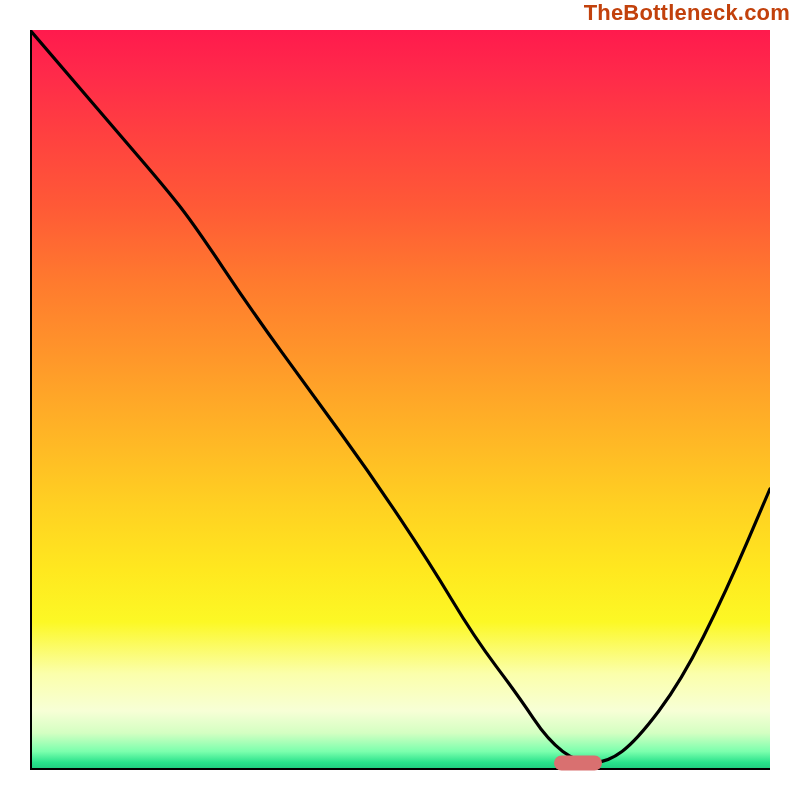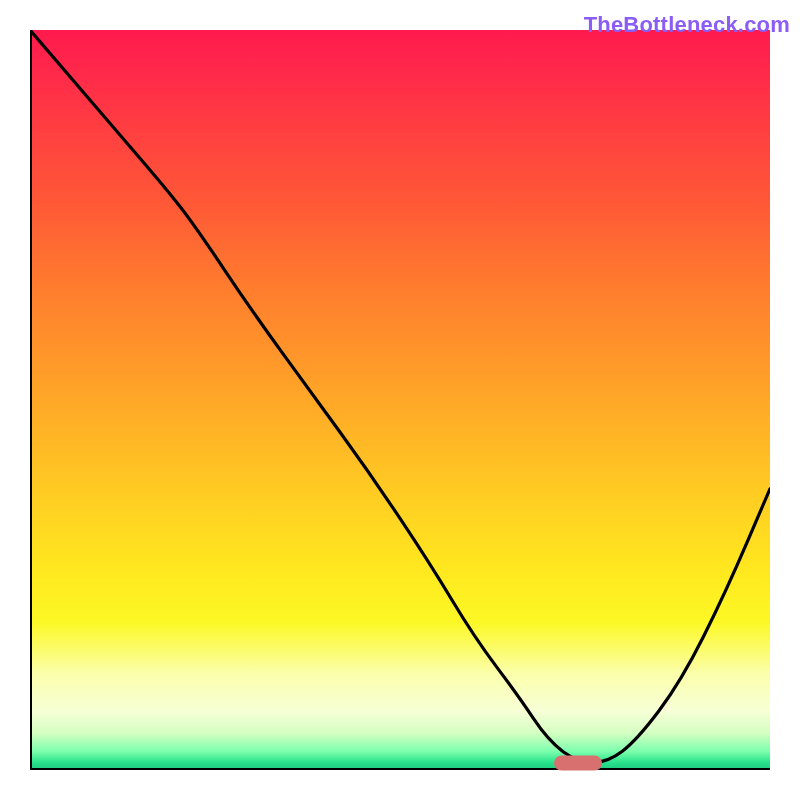--- a/index.html
+++ b/index.html
@@ -11,25 +11,25 @@
     font-family: Arial, Helvetica, sans-serif;
     overflow: hidden;
   }
   .container {
     position: relative;
     width: 800px;
     height: 800px;
   }
   .watermark {
     position: absolute;
-    top: 12px;
+    top: 0;
     right: 10px;
     font-size: 22px;
     font-weight: 600;
-    color: #8b5cf6;
+    color: #c2410c;
     letter-spacing: 0.2px;
     z-index: 5;
   }
   .plot-area {
     position: absolute;
     left: 30px;
     top: 30px;
     width: 740px;
     height: 740px;
     box-sizing: border-box;

